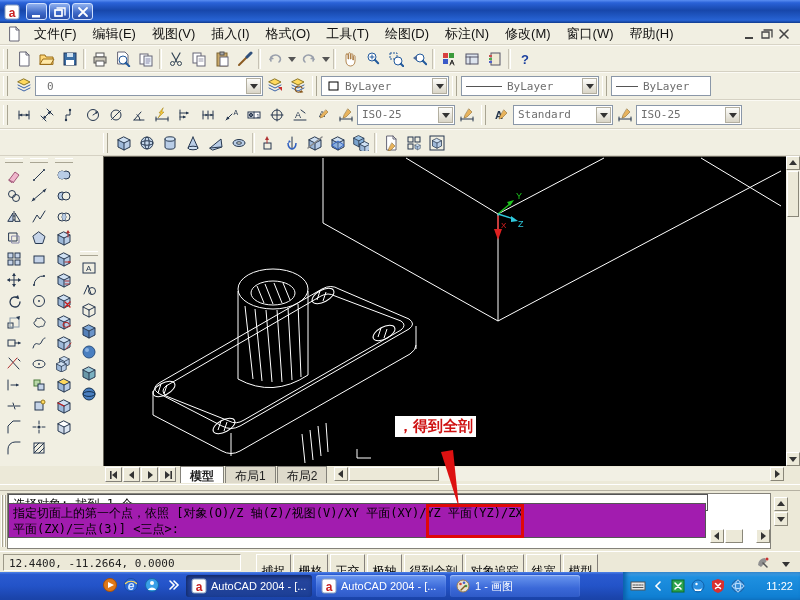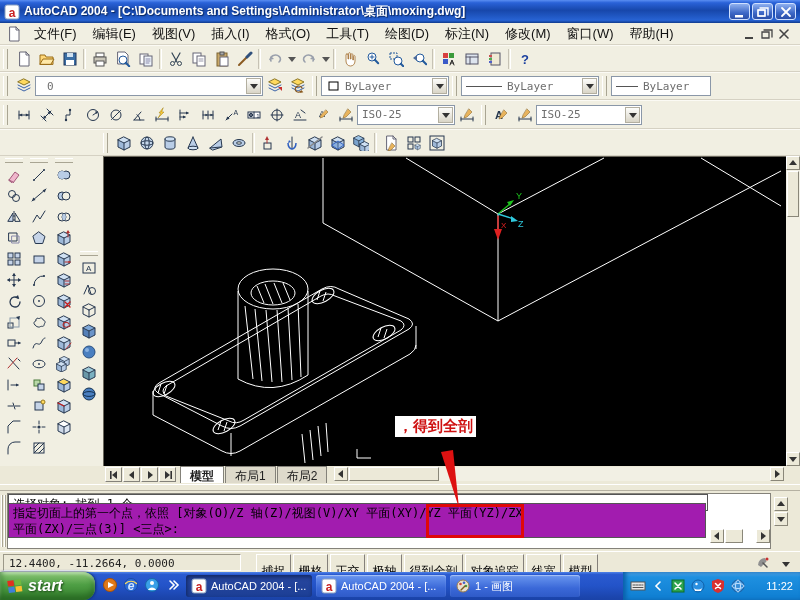--- a/index.html
+++ b/index.html
@@ -131,21 +131,20 @@
 
 <div id="screen">
 
   <div class="titlebar">
     <span class="app-ico" style="display: inline-flex;">
         <svg width="16" height="16" viewBox="0 0 16 16">
           <rect x="1" y="1" width="14" height="14" rx="2" fill="#fff" stroke="#8aa0c0"></rect>
           <text x="8" y="12.5" font-size="12" fill="#c82020" text-anchor="middle" font-weight="bold" font-family="Liberation Serif,serif">a</text>
         </svg>
       </span>
-    <span class="title-text">AutoCAD 2004 - [C:\Documents and Settings\Administrator\桌面\moxing.dwg]</span>
     <span style="display:flex">
       <span class="win-btn">
           <span style="display: flex;">
             <svg width="16" height="16" viewBox="0 0 16 16">
               <rect x="3" y="11" width="8" height="2.5" fill="#fff"></rect>
             </svg>
           </span>
         </span>
         <span class="win-btn">
           <span style="display: flex;">
@@ -664,20 +663,30 @@
     <span class="grip"></span>
     <span class="tbtn">
         <span style="display: inline-flex;">
           <svg width="16" height="16" viewBox="0 0 16 16">
             <text x="1" y="12" font-size="11" fill="#26374f" font-weight="bold">A</text>
             <path d="M10 3l3 3-5 5-3 1 1-3z" fill="#e8b35c"></path>
             <path d="M10 3l3 3-5 5-3 1 1-3z" fill="none" stroke="#7c5a1e" stroke-width="0.5" stroke-linecap="round"></path>
           </svg>
         </span>
       </span>
+    <span class="combo" style="width:100px">
+      <span>Standard</span>
+      <span class="arrowbtn">
+          <span style="display: inline-flex;">
+            <svg width="16" height="16" viewBox="0 0 16 16">
+              <path d="M4 6l4 5 4-5z" fill="#333"></path>
+            </svg>
+          </span>
+        </span>
+    </span>
     <span class="tbtn">
         <span style="display: inline-flex;">
           <svg width="16" height="16" viewBox="0 0 16 16">
             <path d="M2 12h12M2 14v-4M14 14v-4" fill="none" stroke="#26374f" stroke-width="1" stroke-linecap="round"></path>
             <path d="M10 2l3 3-5 5-3 1 1-3z" fill="#e8b35c"></path>
             <path d="M10 2l3 3-5 5-3 1 1-3z" fill="none" stroke="#7c5a1e" stroke-width="0.5" stroke-linecap="round"></path>
           </svg>
         </span>
       </span>
     <span class="combo" style="width:106px">
@@ -1498,33 +1507,20 @@
         </svg>
       </span>
     <span class="sarrow" style="display: inline-flex;">
         <svg width="16" height="16" viewBox="0 0 16 16">
           <path d="M4 6l4 5 4-5z" fill="#333"></path>
         </svg>
       </span>
   </div>
 
   <div class="taskbar">
-    <div class="startbtn">
-      <span style="display: inline-flex;">
-          <svg width="16" height="16" viewBox="0 0 16 16">
-            <g transform="rotate(-8 8 8)">
-              <rect x="1" y="2" width="6.3" height="5.6" fill="#e03020"></rect>
-              <rect x="8.3" y="2" width="6.3" height="5.6" fill="#70b840"></rect>
-              <rect x="1" y="8.6" width="6.3" height="5.6" fill="#4080d8"></rect>
-              <rect x="8.3" y="8.6" width="6.3" height="5.6" fill="#f8c030"></rect>
-            </g>
-          </svg>
-        </span>
-      <span>start</span>
-    </div>
     <span class="ql">
       <span>
           <span style="display: flex;">
             <svg width="16" height="16" viewBox="0 0 16 16">
               <circle cx="8" cy="8" r="6.5" fill="#e07818" stroke="#a4500a"></circle>
               <path d="M6 5l6 3-6 3z" fill="#fff"></path>
             </svg>
           </span>
         </span>
         <span>

